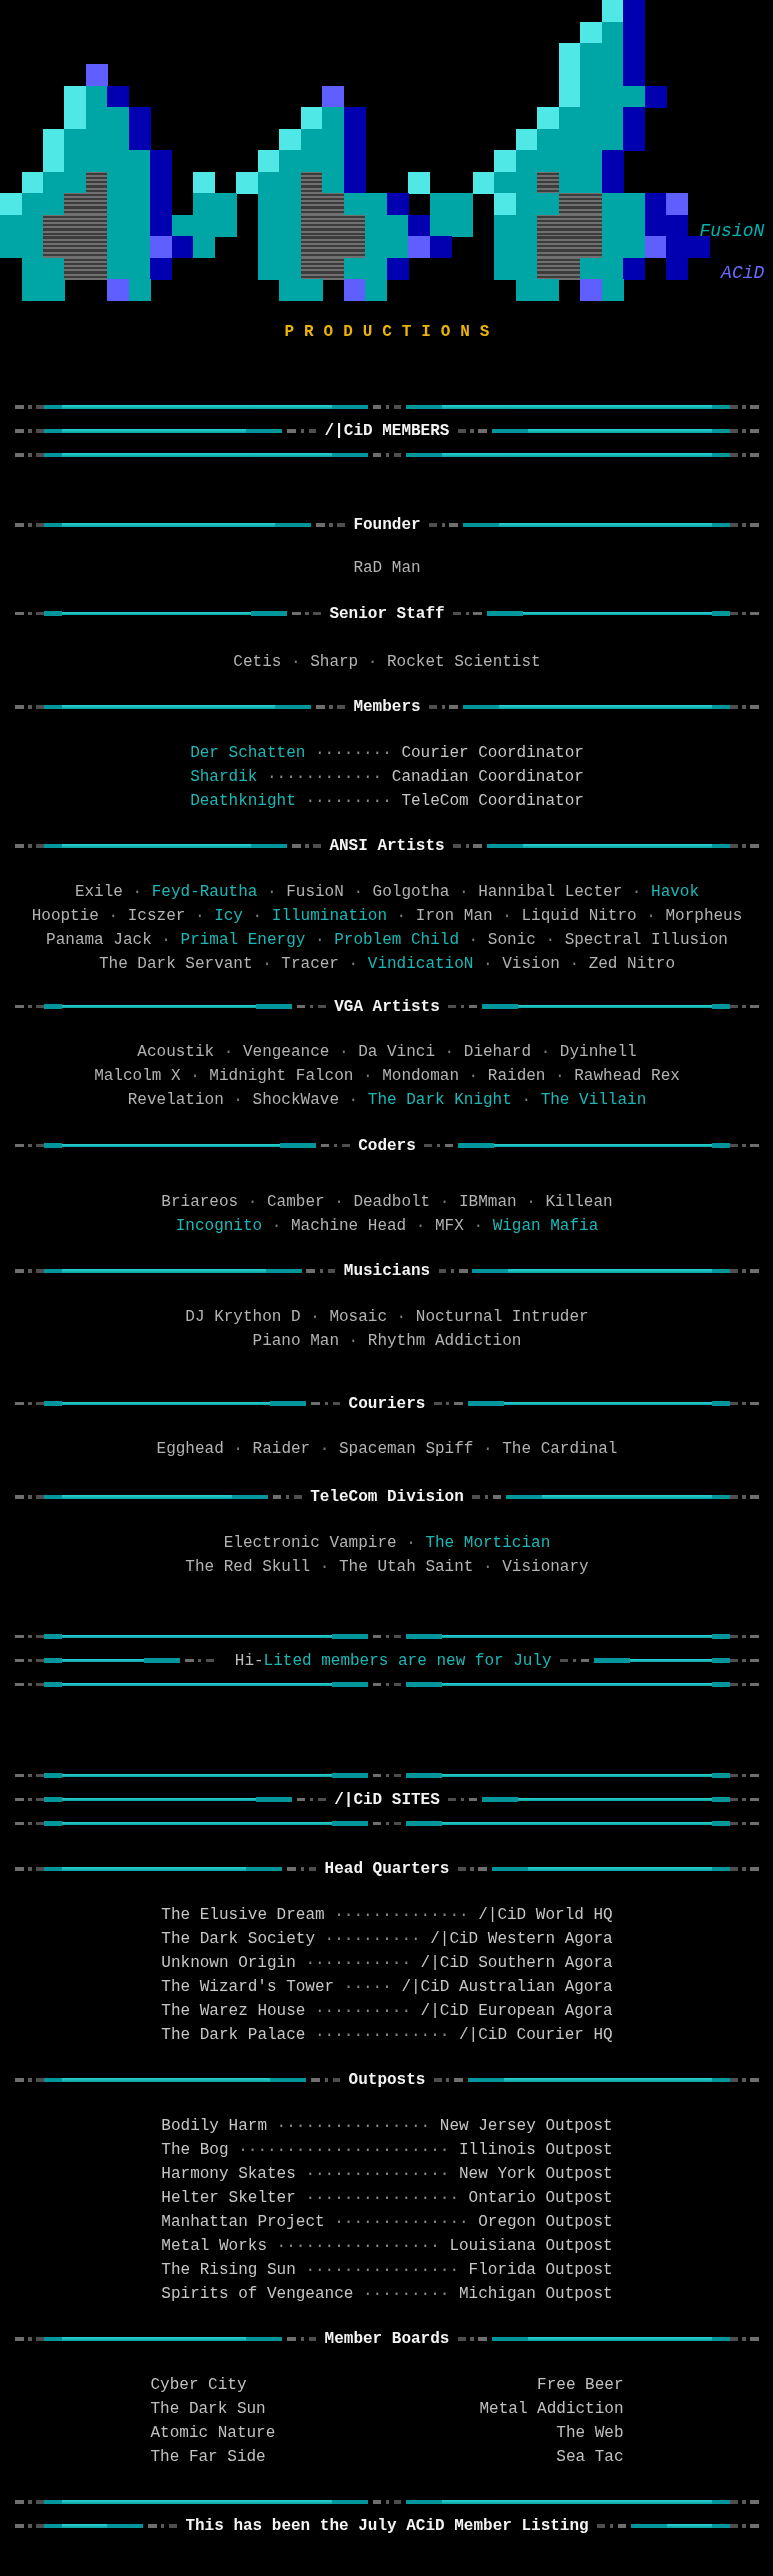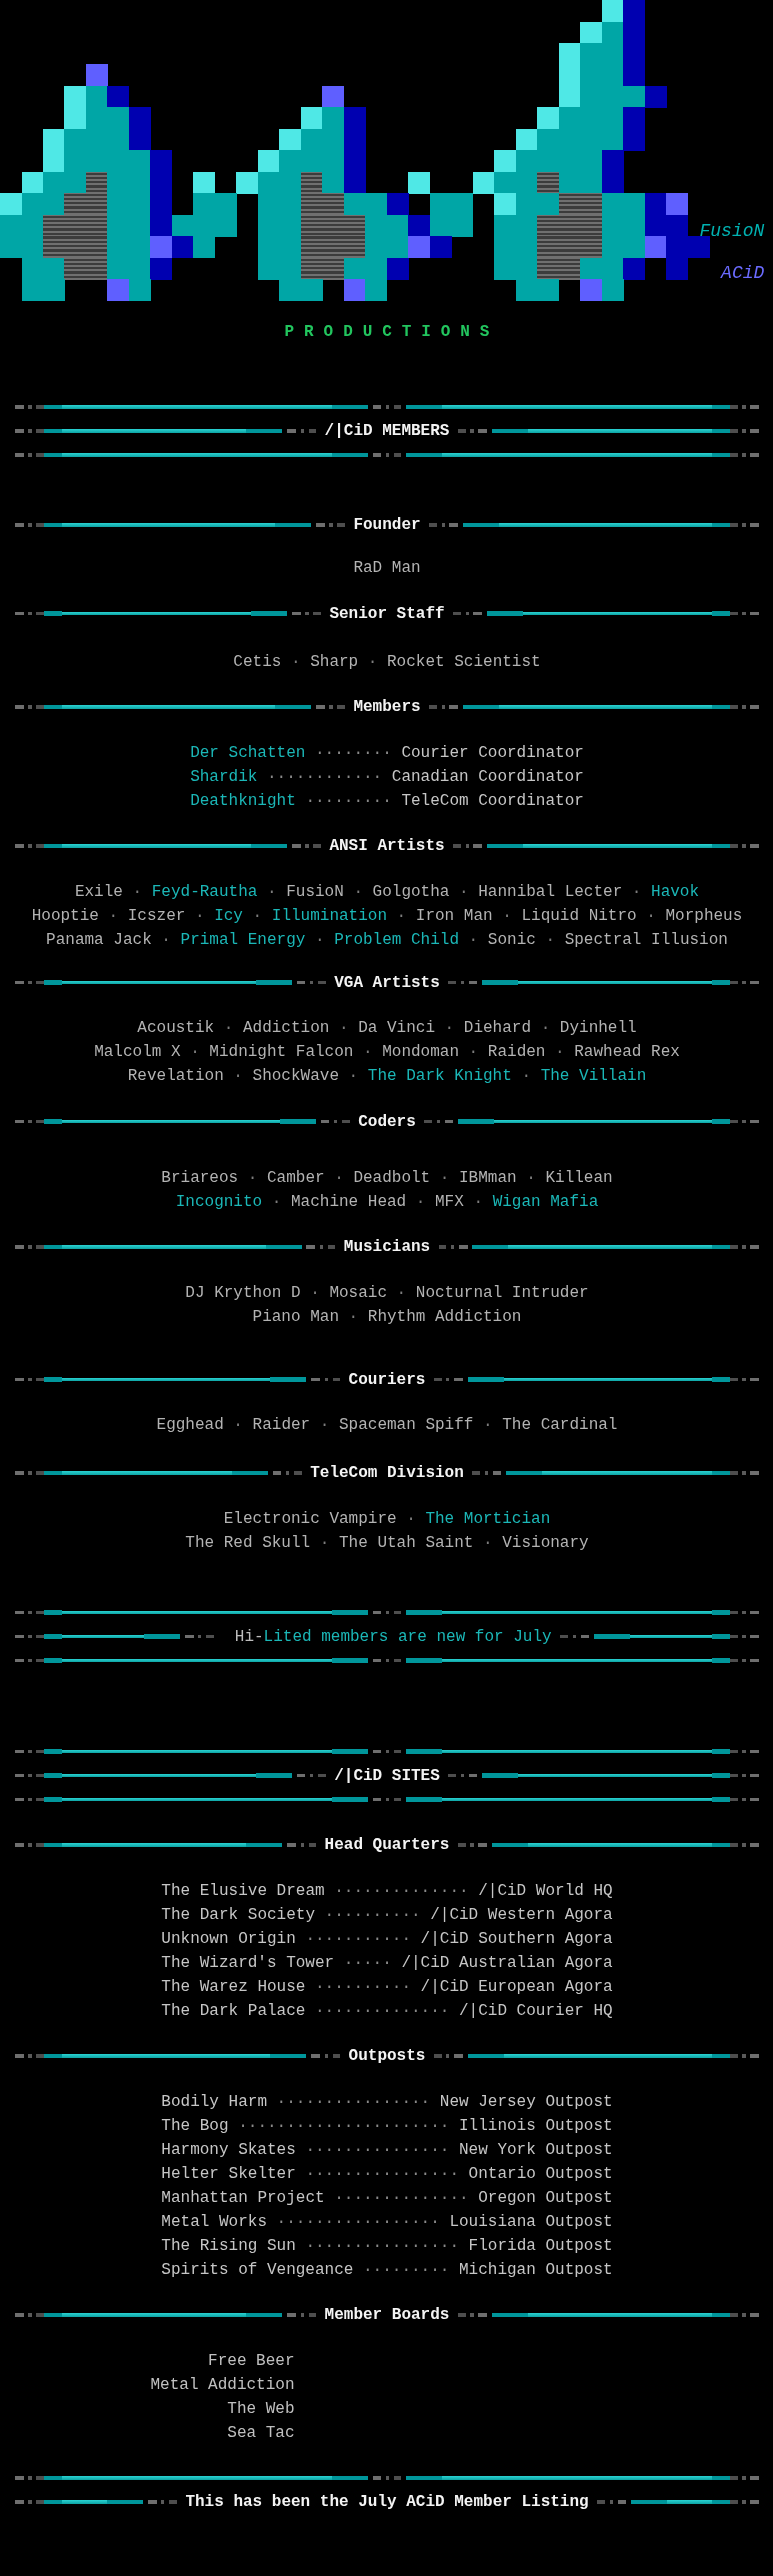--- a/index.html
+++ b/index.html
@@ -13,21 +13,21 @@
   .px-T{background:#00a6a6;}
   .px-C{background:#4fe8e6;}
   .px-B{background:#0000b0;}
   .px-P{background:#5f5fff;}
   .px-G{background:repeating-linear-gradient(0deg,#707070 0 2.1px,#3c3c3c 2.1px 4.3px);}
   #signature{position:absolute;right:9.7px;top:210px;text-align:right;
              font-style:italic;font-size:18px;line-height:42px;}
   #sig-fusion{color:#00b2b2;display:block;}
   #sig-acid{color:#6b6bff;display:block;}
   #productions{position:absolute;left:0;top:320px;width:100%;text-align:center;
-               color:#22c55e;font-weight:bold;letter-spacing:.62em;text-indent:.62em;}
+               color:#eab308;font-weight:bold;letter-spacing:.62em;text-indent:.62em;}
   
   .rrow{display:flex;align-items:center;height:24px;padding:0 15px;}
   .bits{display:flex;align-items:center;gap:4.8px;flex:none;}
   .d{width:8.6px;height:3.8px;background:#6e6e6e;display:block;}
   .d2{width:7.5px;height:3.8px;background:#4e4e4e;display:block;}
   .dt{width:3.2px;height:3.8px;background:#5a5a5a;display:block;}
   .bar{display:flex;align-items:center;flex:1;min-width:21.5px;}
   .cap{width:18px;height:4.8px;background:#00969b;display:block;flex:none;}
   .line{flex:1;height:3.8px;background:linear-gradient(180deg,#2ad2d2,#0da3a3);display:block;}
   .htitle{flex:none;margin:0 8.6px;color:#f4f4f4;font-weight:bold;white-space:pre;}
@@ -524,20 +524,21 @@
         <i class="d2"></i>
         <i class="dt"></i>
         <i class="d"></i>
       </span>
     </div>
   </div>
 <div style="margin-top:21.5px">
     <div class="trow"><span class="nm">Exile</span><span class="sep"> · </span><span class="hi">Feyd-Rautha</span><span class="sep"> · </span><span class="nm">FusioN</span><span class="sep"> · </span><span class="nm">Golgotha</span><span class="sep"> · </span><span class="nm">Hannibal Lecter</span><span class="sep"> · </span><span class="hi">Havok</span></div>
     <div class="trow"><span class="nm">Hooptie</span><span class="sep"> · </span><span class="nm">Icszer</span><span class="sep"> · </span><span class="hi">Icy</span><span class="sep"> · </span><span class="hi">Illumination</span><span class="sep"> · </span><span class="nm">Iron Man</span><span class="sep"> · </span><span class="nm">Liquid Nitro</span><span class="sep"> · </span><span class="nm">Morpheus</span></div>
     <div class="trow"><span class="nm">Panama Jack</span><span class="sep"> · </span><span class="hi">Primal Energy</span><span class="sep"> · </span><span class="hi">Problem Child</span><span class="sep"> · </span><span class="nm">Sonic</span><span class="sep"> · </span><span class="nm">Spectral Illusion</span></div>
+    <div class="trow"><span class="nm">The Dark Servant</span><span class="sep"> · </span><span class="nm">Tracer</span><span class="sep"> · </span><span class="hi">VindicatioN</span><span class="sep"> · </span><span class="nm">Vision</span><span class="sep"> · </span><span class="nm">Zed Nitro</span></div>
   </div>
 
 <div class="sechdr" style="margin-top:19px">
     <div class="rrow">
       <span class="bits">
         <i class="d"></i>
         <i class="dt"></i>
         <i class="d2"></i>
       </span>
       <span class="bar">
@@ -564,21 +565,21 @@
         <i class="cap"></i>
       </span>
       <span class="bits">
         <i class="d2"></i>
         <i class="dt"></i>
         <i class="d"></i>
       </span>
     </div>
   </div>
 <div style="margin-top:21.5px">
-    <div class="trow"><span class="nm">Acoustik</span><span class="sep"> · </span><span class="nm">Addiction</span><span class="sep"> · </span><span class="nm">Da Vinci</span><span class="sep"> · </span><span class="nm">Diehard</span><span class="sep"> · </span><span class="nm">Dyinhell</span></div>
+    <div class="trow"><span class="nm">Acoustik</span><span class="sep"> · </span><span class="nm">Vengeance</span><span class="sep"> · </span><span class="nm">Da Vinci</span><span class="sep"> · </span><span class="nm">Diehard</span><span class="sep"> · </span><span class="nm">Dyinhell</span></div>
     <div class="trow"><span class="nm">Malcolm X</span><span class="sep"> · </span><span class="nm">Midnight Falcon</span><span class="sep"> · </span><span class="nm">Mondoman</span><span class="sep"> · </span><span class="nm">Raiden</span><span class="sep"> · </span><span class="nm">Rawhead Rex</span></div>
     <div class="trow"><span class="nm">Revelation</span><span class="sep"> · </span><span class="nm">ShockWave</span><span class="sep"> · </span><span class="hi">The Dark Knight</span><span class="sep"> · </span><span class="hi">The Villain</span></div>
   </div>
 
 <div class="sechdr" style="margin-top:21.5px">
     <div class="rrow">
       <span class="bits">
         <i class="d"></i>
         <i class="dt"></i>
         <i class="d2"></i>
@@ -1061,20 +1062,26 @@
         <i class="cap"></i>
       </span>
       <span class="bits">
         <i class="d2"></i>
         <i class="dt"></i>
         <i class="d"></i>
       </span>
     </div>
   </div>
 <div class="boards" style="margin-top:21.5px">
+  <div class="bcol">
+      <div class="trow">Cyber City</div>
+      <div class="trow">The Dark Sun</div>
+      <div class="trow">Atomic Nature</div>
+      <div class="trow">The Far Side</div>
+    </div>
   <div class="bcol right">
       <div class="trow">Free Beer</div>
       <div class="trow">Metal Addiction</div>
       <div class="trow">The Web</div>
       <div class="trow">Sea Tac</div>
     </div>
 </div>
 
 <div class="bighdr" style="margin-top:21.5px">
     <div class="rrow">

